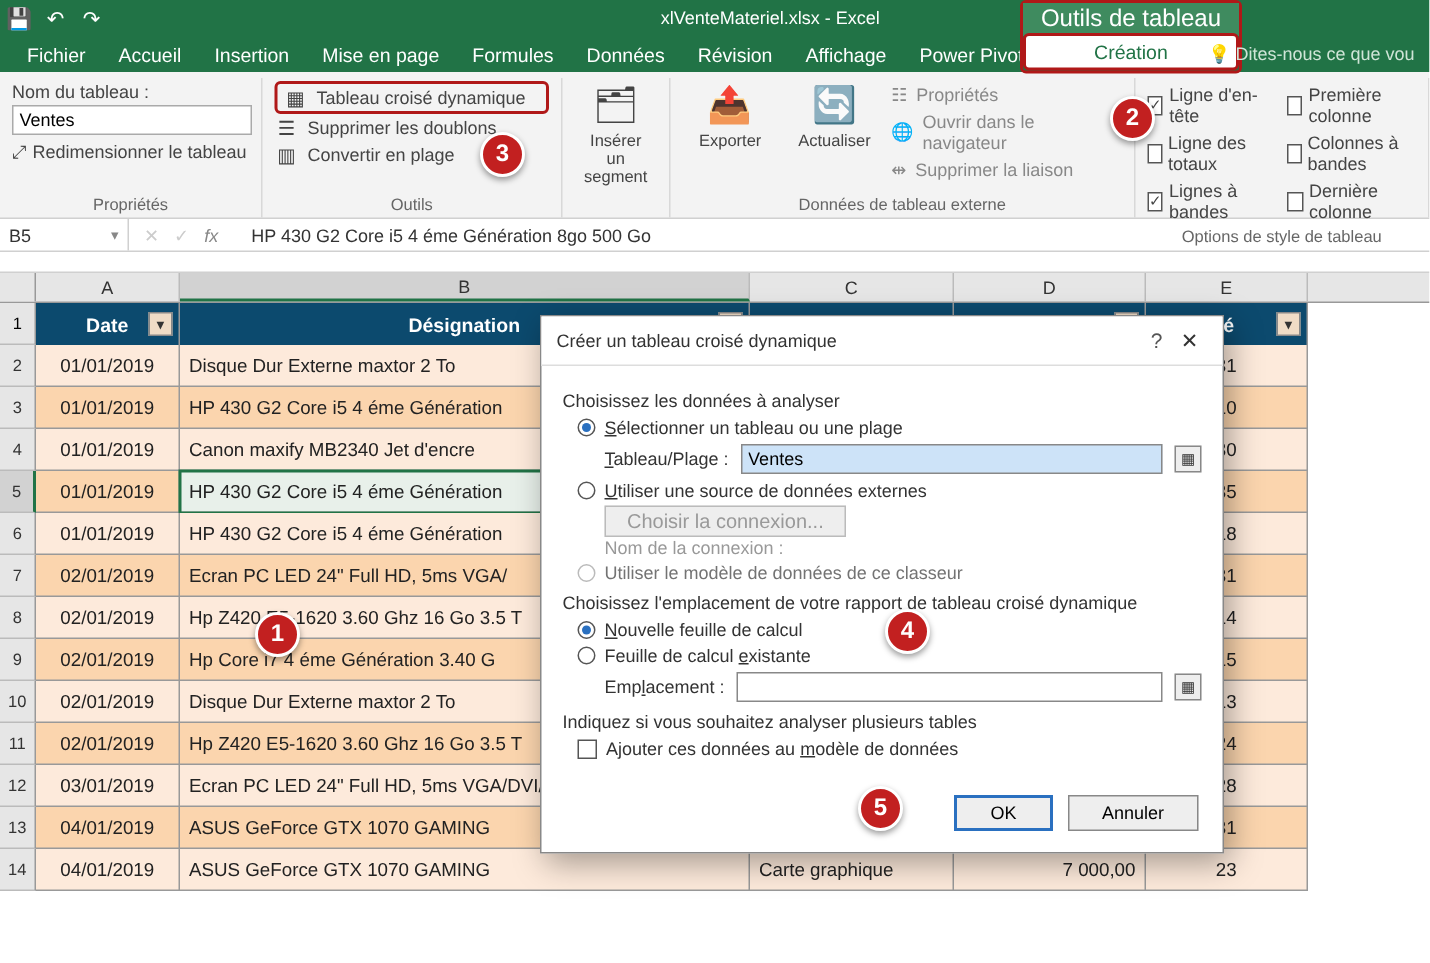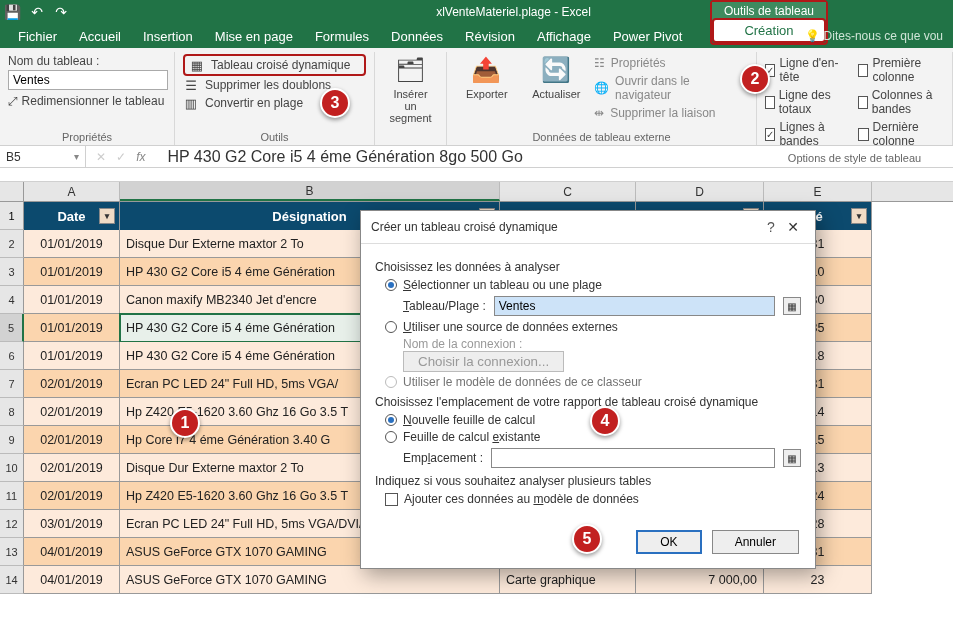--- a/index.html
+++ b/index.html
@@ -3,21 +3,21 @@
 <meta charset="utf-8">
 <style>
 * { box-sizing: border-box; margin: 0; padding: 0; font-family: "Segoe UI", Tahoma, sans-serif; }
 body { width: 953px; height: 642px; background: #fff; overflow: hidden; font-size: 12px; position: relative; }
 
 .titlebar { background: #217346; color: #fff; height: 24px; display: flex; align-items: center; padding: 0 6px; gap: 12px; }
 .titlebar .qat { display: flex; gap: 10px; align-items: center; }
 .titlebar .qat-icon { width: 14px; height: 14px; display: flex; align-items: center; justify-content: center; font-size: 14px; }
 .titlebar .title { flex: 1; text-align: center; font-size: 12px; }
 .toolstab-group { border: 2px solid #b01818; border-radius: 4px; padding: 0; }
-.toolstab-label { background: #3f8b5f; color: #fff; padding: 2px 12px; font-size: 12px; text-align: center; }
+.toolstab-label { background: #3f8b5f; color: #fff; padding: 2px 12px; font-size: 16px; text-align: center; }
 
 .tabs { background: #217346; color: #fff; height: 24px; display: flex; align-items: center; gap: 22px; padding: 0 18px; font-size: 13px; position: relative; }
 .tabs .tab { cursor: pointer; }
 .tabs .tab.active { background: #fff; color: #217346; padding: 3px 18px; border: 2px solid #b01818; border-radius: 4px; margin-top: -2px; }
 .tabs .tell { position: absolute; right: 10px; color: #cfe5d7; font-size: 12px; }
 
 .ribbon { background: #f3f3f3; height: 98px; border-bottom: 1px solid #d0d0d0; display: flex; padding-top: 4px; }
 .ribbon-group { border-right: 1px solid #d8d8d8; padding: 2px 8px 0 8px; display: flex; flex-direction: column; }
 .ribbon-group-body { flex: 1; }
 .ribbon-group-label { text-align: center; color: #666; font-size: 11px; padding: 2px 0; }
@@ -42,21 +42,21 @@
 .style-group { flex: 1; }
 .chk-row { font-size: 12px; color: #444; padding: 2px 0; display: flex; align-items: center; gap: 4px; }
 .chk { width: 13px; height: 13px; border: 1px solid #555; display: inline-flex; align-items: center; justify-content: center; font-size: 10px; background: #fff; }
 .style-cols { display: flex; gap: 18px; }
 
 .formula-bar { height: 22px; border-bottom: 1px solid #d0d0d0; display: flex; align-items: center; background: #fff; }
 .name-box { width: 86px; border-right: 1px solid #d0d0d0; padding: 0 6px; font-size: 12px; color: #333; height: 100%; display: flex; align-items: center; }
 .name-box .dd { margin-left: auto; color: #888; font-size: 10px; }
 .fx-btns { display: flex; gap: 10px; padding: 0 10px; color: #888; }
 .fx-label { font-style: italic; color: #888; padding-right: 6px; }
-.formula-input { flex: 1; padding: 0 6px; font-size: 16px; color: #333; }
+.formula-input { flex: 1; padding: 0 6px; font-size: 12px; color: #333; }
 
 .sheet { position: relative; }
 .col-headers { display: flex; background: #e6e6e6; border-bottom: 1px solid #999; height: 20px; }
 .rowhdr-corner { width: 24px; border-right: 1px solid #999; background: #e6e6e6; }
 .col-h { border-right: 1px solid #bbb; text-align: center; font-size: 12px; color: #333; display: flex; align-items: center; justify-content: center; }
 .col-h.sel { background: #d2d2d2; border-bottom: 2px solid #217346; }
 .cA { width: 96px; } .cB { width: 380px; } .cC { width: 136px; } .cD { width: 128px; } .cE { width: 108px; }
 
 .table-head { display: flex; height: 28px; }
 .table-head .rh { width: 24px; background: #e6e6e6; border-right: 1px solid #999; border-bottom: 1px solid #bbb; display: flex; align-items: center; justify-content: center; font-size: 11px; }
@@ -98,21 +98,21 @@
 </style>
 </head>
 <body>
 
 <div class="titlebar">
   <div class="qat">
     <span class="qat-icon">💾</span>
     <span class="qat-icon">↶</span>
     <span class="qat-icon">↷</span>
   </div>
-  <div class="title">xlVenteMateriel.plage - Excel</div>
+  <div class="title">xlVenteMateriel.xlsx - Excel</div>
 </div>
 
 <div class="tabs">
   <span class="tab">Fichier</span>
   <span class="tab">Accueil</span>
   <span class="tab">Insertion</span>
   <span class="tab">Mise en page</span>
   <span class="tab">Formules</span>
   <span class="tab">Données</span>
   <span class="tab">Révision</span>
@@ -391,22 +391,22 @@
       </div>
     <div class="dlg-field">
       <span><span class="ul">T</span>ableau/Plage :</span>
       <input style="background: rgb(205, 227, 248);" value="Ventes">
       <span class="range-btn">▦</span>
     </div>
     <div class="opt">
         <span class="radio"></span>
         <span><span class="ul">U</span>tiliser une source de données externes</span>
       </div>
+    <div class="dlg-disabled"><button class="dlg-btn-dis">Choisir la connexion...</button></div>
     <div class="dlg-disabled">Nom de la connexion :</div>
-    <div class="dlg-disabled"><button class="dlg-btn-dis">Choisir la connexion...</button></div>
     <div class="opt" style="color:#737373;">
         <span class="radio" style="border-color:#bbb;"></span>
         <span>Utiliser le modèle de données de ce classeur</span>
       </div>
 
     <div class="sec">Choisissez l'emplacement de votre rapport de tableau croisé dynamique</div>
     <div class="opt">
         <span class="radio on"></span>
         <span><span class="ul">N</span>ouvelle feuille de calcul</span>
       </div>

